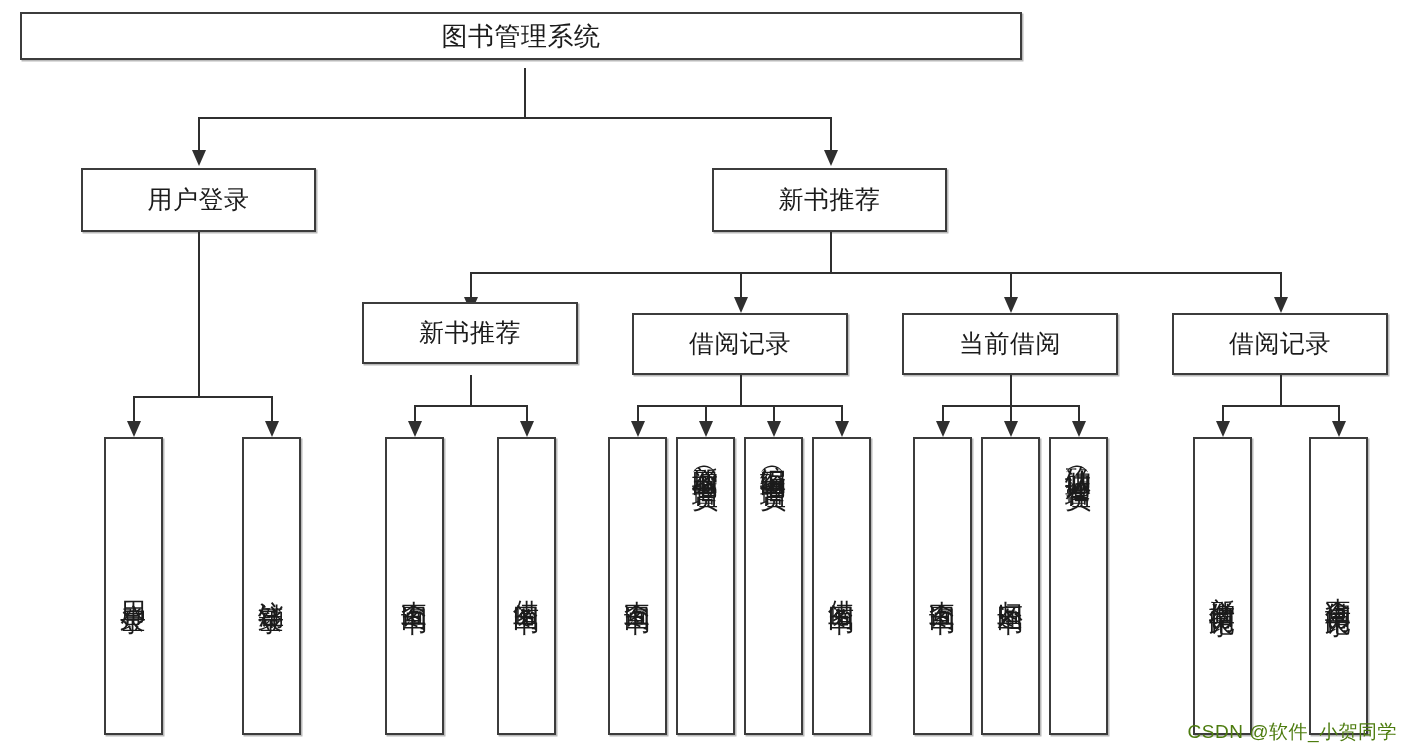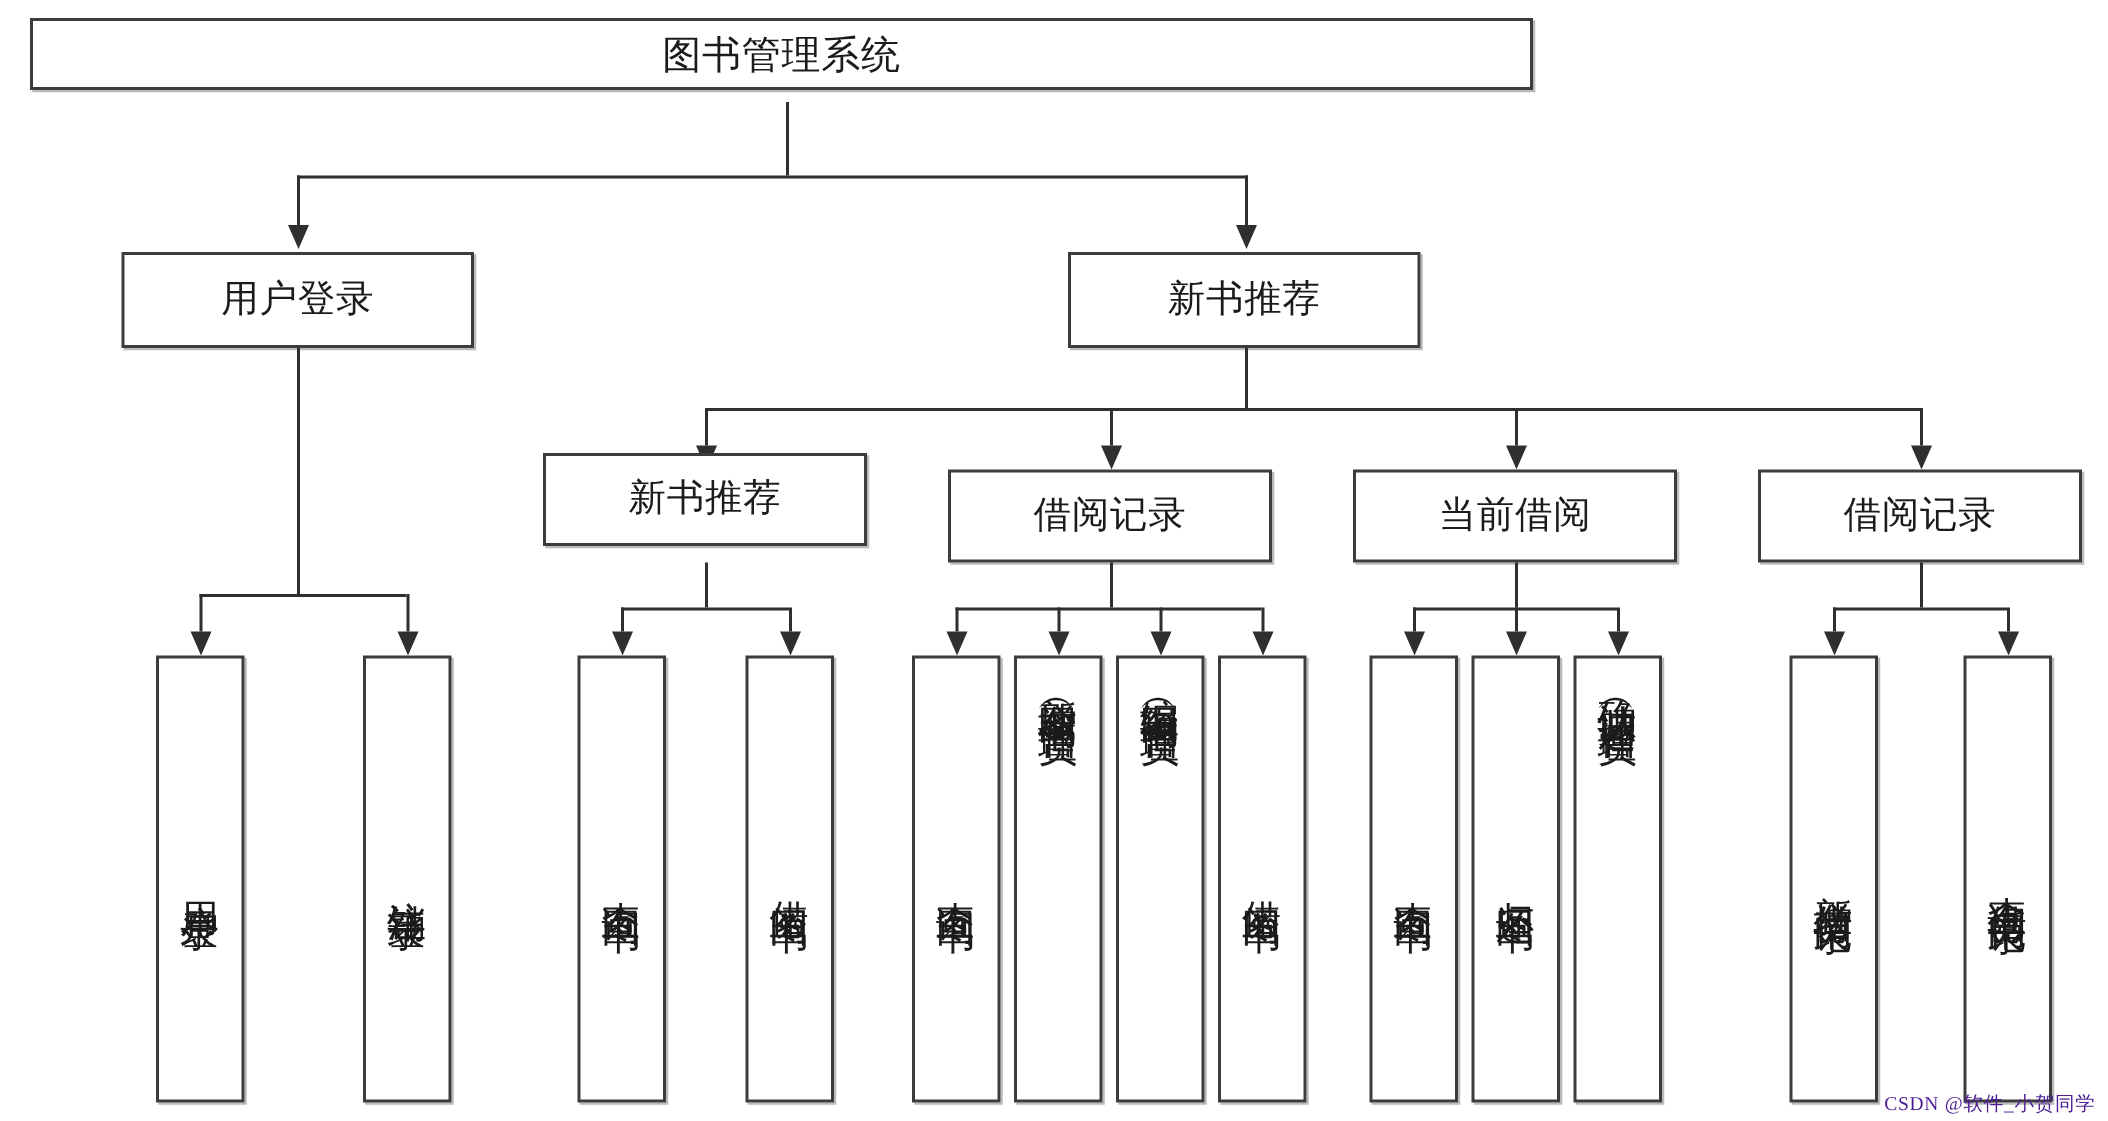--- a/index.html
+++ b/index.html
@@ -84,27 +84,26 @@
     border-left: 7px solid transparent;
     border-right: 7px solid transparent;
     border-top: 16px solid #2f2f2f;
   }
 
   
   #watermark {
     position: absolute;
     right: 8px;
     bottom: 2px;
-    font-size: 13px;
-    color: #4c1d95;
+    font-size: 19px;
+    color: #4d7c0f;
     letter-spacing: 0.5px;
     white-space: nowrap;
     pointer-events: none;
     user-select: none;
-    font-family: Liberation Serif, serif;
   }
 </style>
 </head>
 <body>
 
 <div id="canvas">
 
   <div class="node h root" style="left:20px; top:12px; width:1002px; height:48px;">
     <span class="label">图书管理系统</span>
   </div>

